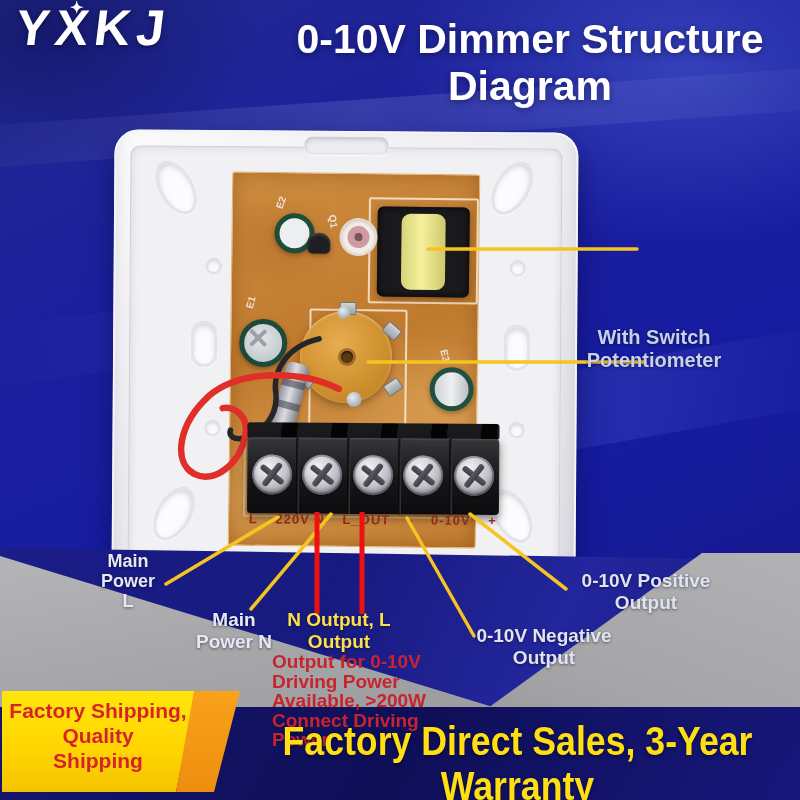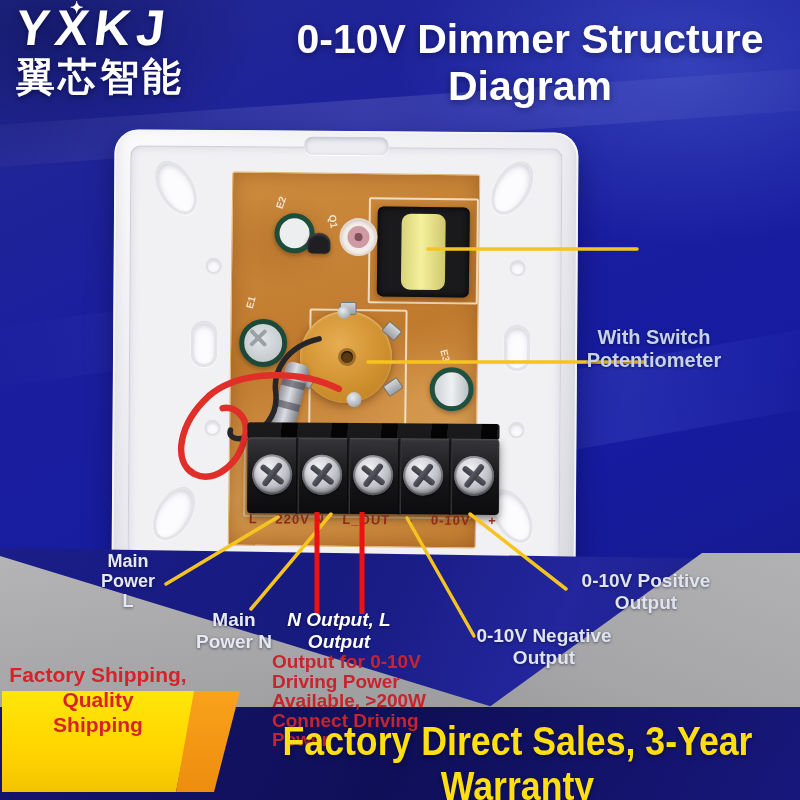--- a/index.html
+++ b/index.html
@@ -136,26 +136,26 @@
   .logo-en{font-size:50px;font-weight:bold;letter-spacing:6px;transform:skewX(-7deg);line-height:52px;}
   .logo-star{position:absolute;left:54px;top:-4px;font-size:16px;color:#fff;}
   .logo-cn{font-size:39px;letter-spacing:3px;line-height:46px;}
   .title{left:275px;top:16px;width:510px;text-align:center;color:#fff;font-size:41px;line-height:47px;
     text-shadow:0 2px 7px rgba(0,0,35,.45);}
   .ann{text-align:center;text-shadow:0 1px 3px rgba(0,0,30,.5);}
   .ann-iso{left:582px;top:184px;width:205px;text-align:left;font-size:20px;line-height:27px;color:#c6d2e6;}
   .ann-pot{left:576px;top:326px;width:156px;font-size:20px;line-height:23px;color:#c6d2e6;}
   .ann-mainl{left:78px;top:551px;width:100px;font-size:18px;line-height:20px;color:#e6e9f2;}
   .ann-mainn{left:192px;top:609px;width:84px;font-size:19px;line-height:22px;color:#e6e9f2;}
-  .ann-nlout{left:283px;top:609px;width:112px;font-size:19px;line-height:22px;color:#ffffff;font-style:italic;}
+  .ann-nlout{left:283px;top:609px;width:112px;font-size:19px;line-height:22px;color:#fde047;}
   .ann-neg{left:466px;top:613px;width:156px;font-size:19px;line-height:22px;color:#dfe4ee;margin-top:12px;}
   .ann-pos{left:570px;top:570px;width:152px;font-size:19px;line-height:22px;color:#dfe4ee;}
   .ann-red{left:272px;top:652px;width:168px;text-align:left;font-size:19px;line-height:19.5px;
     color:#c8242d;text-shadow:none;}
-  .badge-text{left:8px;top:662px;width:180px;font-size:21px;line-height:25px;color:#d6232a;
+  .badge-text{left:8px;top:698px;width:180px;font-size:21px;line-height:25px;color:#d6232a;
     text-align:center;z-index:6;}
   .footer{left:245px;top:719px;width:545px;text-align:center;color:#ffdf12;font-size:41px;line-height:45px;
     text-shadow:0 2px 5px rgba(0,0,40,.55);}
   .footer-scale{transform:scaleX(.87);transform-origin:50% 50%;}
 </style>
 </head>
 <body>
 
 <div class="canvas">
 
@@ -257,21 +257,20 @@
     <line x1="331" y1="514" x2="251" y2="609" stroke="#f6c41f" stroke-width="3.5" stroke-linecap="round"></line>
     <line x1="407" y1="518" x2="474" y2="636" stroke="#f6c41f" stroke-width="3.5" stroke-linecap="round"></line>
     <line x1="470" y1="514" x2="566" y2="589" stroke="#f6c41f" stroke-width="3.5" stroke-linecap="round"></line>
     <line x1="317" y1="512" x2="317" y2="614" stroke="#ee1111" stroke-width="5"></line>
     <line x1="362" y1="512" x2="362" y2="614" stroke="#ee1111" stroke-width="5"></line>
   </svg>
 
   <div class="abs txt logo">
     <div class="logo-en">YXKJ</div>
     <span class="logo-star">✦</span>
-    <div class="logo-cn">翼芯智能</div>
   </div>
 
   <div class="abs txt title">
     <span>0-10V Dimmer Structure</span>
     <span>Diagram</span>
   </div>
 
   <div class="abs txt ann ann-pot">
     <span>With Switch</span>
     <span>Potentiometer</span>

